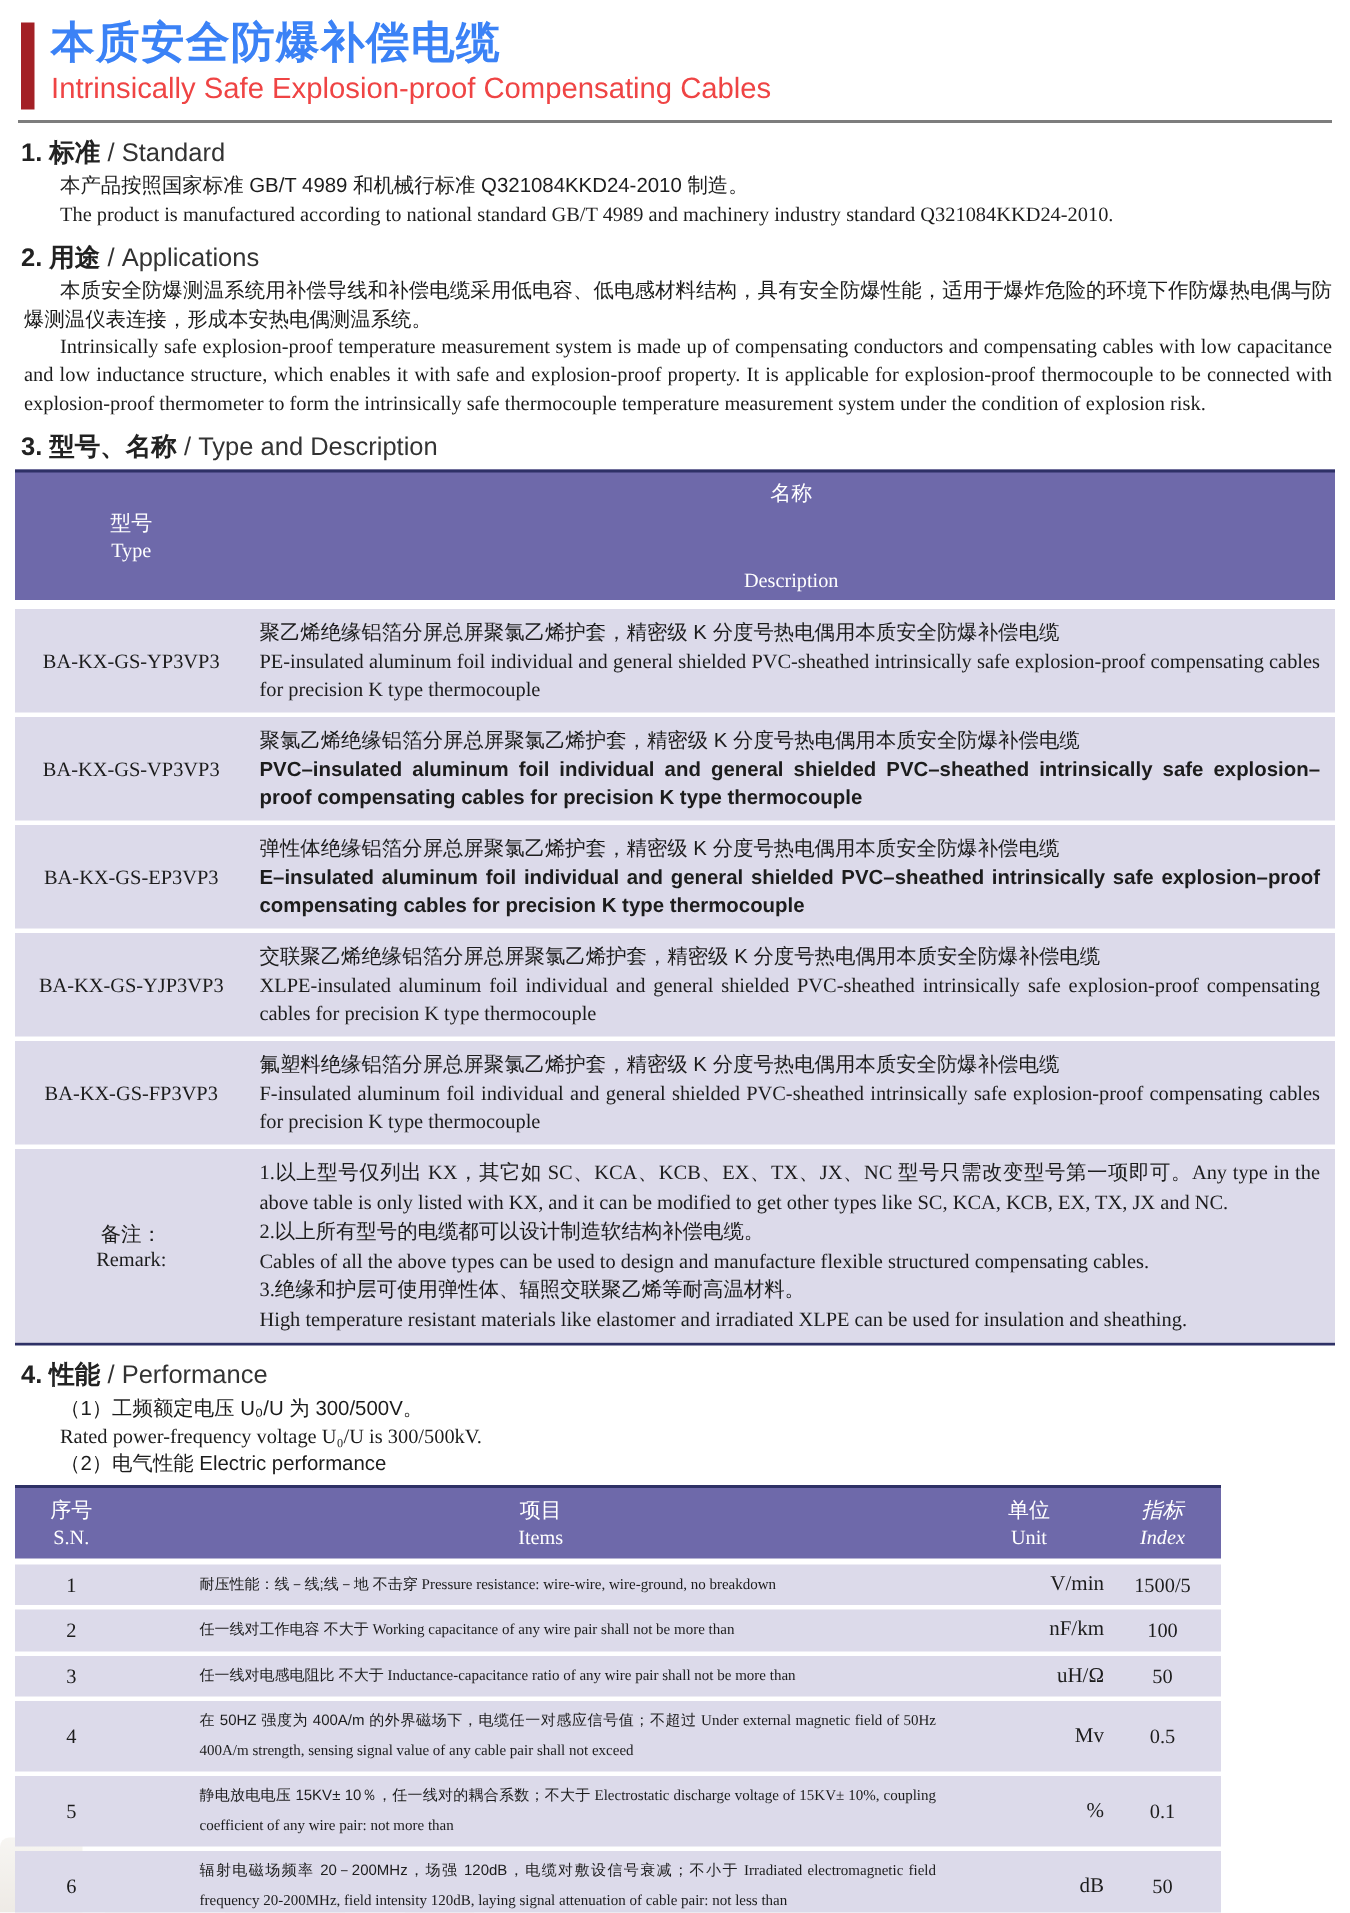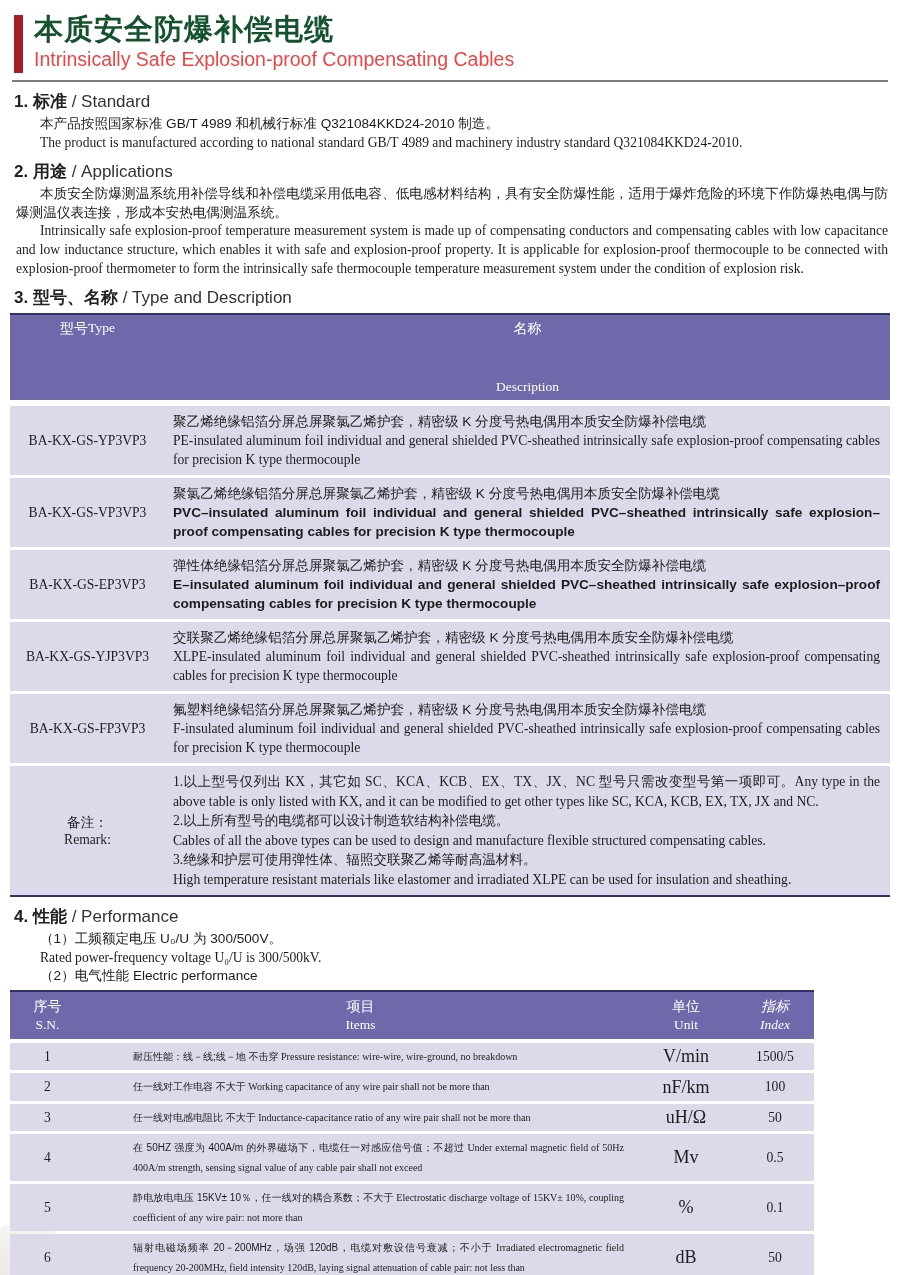--- a/index.html
+++ b/index.html
@@ -8,40 +8,40 @@
     width:900px; height:1275px; overflow:hidden;
     background:#ffffff; position:relative;
     font-family:"Liberation Serif", serif;
     color:#1c1c1c;
   }
   .page { position:relative; width:900px; height:1275px; padding:12px 10px 0 10px; z-index:1; }
 
   
   .doc-header { position:relative; padding-left:20px; margin-left:4px; }
   .accent-bar { position:absolute; left:0; top:3px; width:9px; height:58px; background:#a32025; }
-  .title-zh { font-family:"Liberation Sans", sans-serif; font-weight:bold; font-size:29px; line-height:34px; color:#14532d; letter-spacing:1px; }
+  .title-zh { font-family:"Liberation Sans", sans-serif; font-weight:bold; font-size:29px; line-height:34px; color:#3b82f6; letter-spacing:1px; }
   .title-en { font-family:"Liberation Sans", sans-serif; font-weight:normal; font-size:19.5px; line-height:27px; color:#ef4444; }
   .head-rule { border:none; border-top:2px solid #7d7d7d; margin:7px 2px 0 2px; }
 
   
   .sec-heading { font-family:"Liberation Sans", sans-serif; font-size:17px; line-height:22px; color:#222; margin:9px 0 2px 4px; }
   .sec-heading .zh { font-weight:bold; }
   .sec-heading .sep, .sec-heading .en { font-weight:normal; color:#333; }
 
   
   .body-par { font-size:13.6px; line-height:18.6px; margin-left:6px; margin-right:2px; text-indent:24px; text-align:justify; }
   .body-par.zh { font-family:"Liberation Sans", sans-serif; }
   .body-par.en { font-family:"Liberation Serif", serif; }
 
   
   .ttable { margin:4px 0 0 0; width:880px; border-bottom:2px solid #2e3166; }
   .ttable-header { display:flex; background:#6e69aa; border-top:2px solid #2e3166; color:#fff; text-align:center; padding:4px 0; margin-bottom:6px; }
   .ttable-header .hc-zh { font-family:"Liberation Sans", sans-serif; font-size:14px; line-height:19px; }
   .ttable-header .hc-en { font-family:"Liberation Serif", serif; font-size:13.5px; line-height:18px; }
-  .t-col-type { width:155px; flex:none; display:flex; flex-direction:row; justify-content:center; }
+  .t-col-type { width:155px; flex:none; display:flex; flex-direction:column; justify-content:center; }
   .t-col-desc { flex:1; display:flex; flex-direction:column; justify-content:center;gap:40px; }
   .ttable-row { display:flex; background:#dcdaea; margin-bottom:3px; }
   .ttable-row:last-child { margin-bottom:0; }
   .cell-type { width:155px; flex:none; display:flex; flex-direction:column; align-items:center; justify-content:center; font-size:13.6px; text-align:center; }
   .cell-desc { flex:1; padding:6px 10px 6px 8px; }
   .cell-desc .zh { font-family:"Liberation Sans", sans-serif; font-size:13.6px; line-height:19px; text-align:left; text-indent:0; }
   .cell-desc .en { font-family:"Liberation Serif", serif; font-size:13.6px; line-height:19px; text-align:justify; text-indent:0; }
   .cell-desc .en.sans { font-family:"Liberation Sans", sans-serif;font-weight:bold; }
   .remark-lines p { font-size:13.6px; line-height:19.5px; text-align:justify; }
   .remark-lines .zh-line { font-family:Liberation Serif, serif; }
@@ -55,21 +55,21 @@
   .p-col-sn { width:75px; flex:none; }
   .p-col-items { flex:1; }
   .p-col-unit { width:100px; flex:none; }
   .p-col-index { width:78px; flex:none;font-style:italic; }
   .ptable-row { display:flex; background:#dcdaea; margin-bottom:3px; align-items:center; }
   .ptable-row:last-child { margin-bottom:0; }
   .pc-sn { width:75px; flex:none; text-align:center; font-size:13.6px; }
   .pc-items { flex:1; padding:4px 12px 4px 48px; font-size:10px; line-height:19.5px; text-align:justify; }
   .pc-items .zh { font-family:"Liberation Sans", sans-serif; }
   .pc-items .en { font-family:"Liberation Serif", serif; }
-  .pc-unit { width:100px; flex:none; text-align:center; font-size:18px; }
+  .pc-unit { width:100px; flex:none; text-align:right; font-size:14px; }
   .pc-index { width:78px; flex:none; text-align:center; font-size:13.6px; }
 
   
   .watermark { position:absolute; left:0; bottom:0; width:560px; height:52px; z-index:0; opacity:0.5; }
   .wm-shape { position:absolute; bottom:0; background:linear-gradient(#efece6,#ddd6cc); border-radius:6px 6px 0 0; }
   .wm1 { left:0;   width:55px;  height:50px; }
   .wm2 { left:70px; width:30px; height:34px; background:linear-gradient(#f0ede9,#e0dad2); }
   .wm3 { left:150px; width:80px; height:26px; background:linear-gradient(#eeeae4,#ded8cf); }
   .wm4 { left:270px; width:46px; height:38px; }
   .wm5 { left:360px; width:120px; height:22px; background:linear-gradient(#f1efea,#e2dcd4); }

